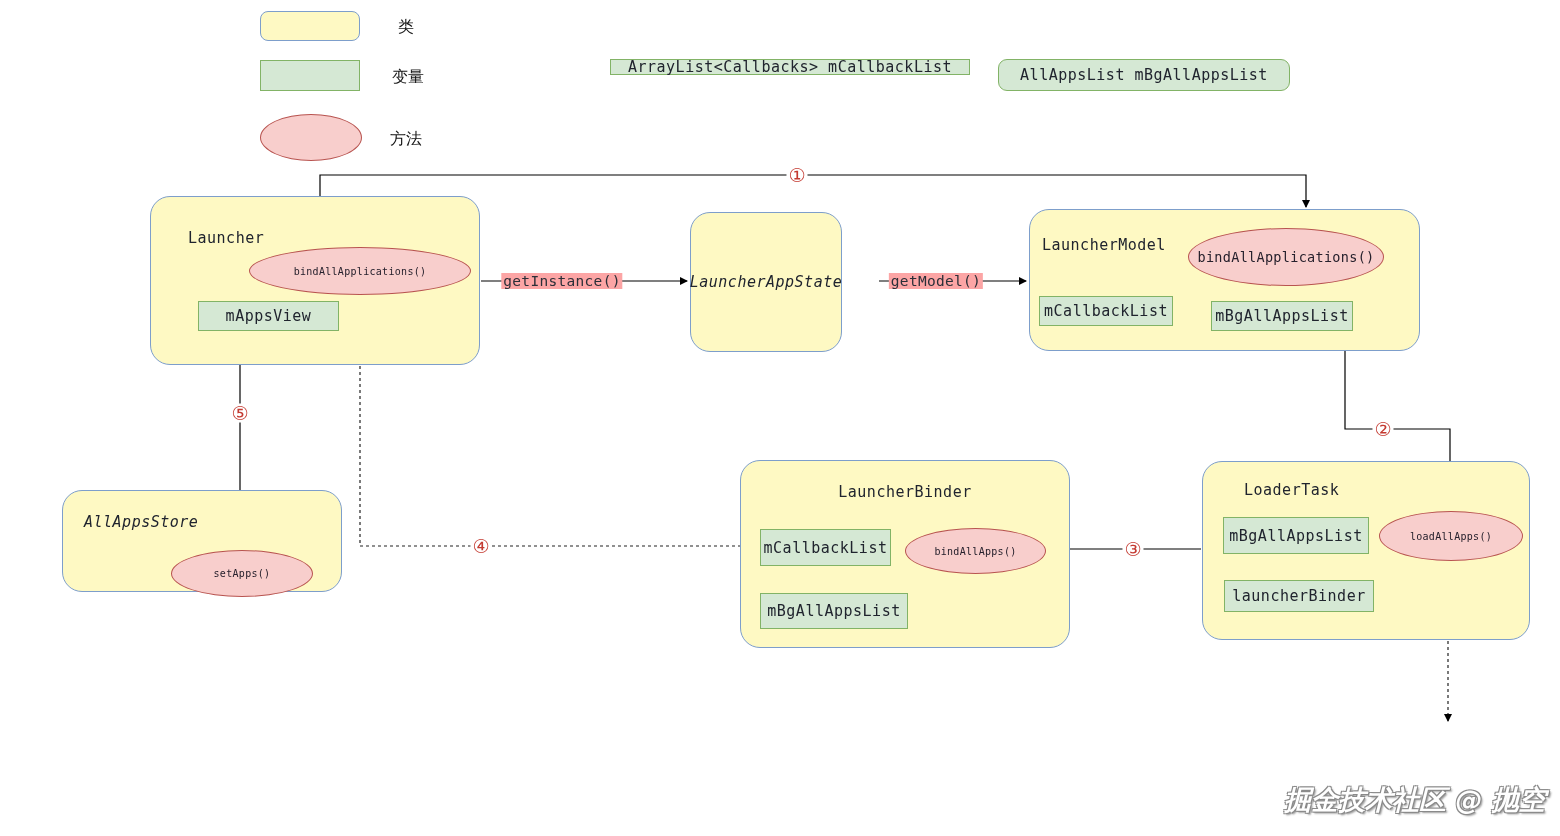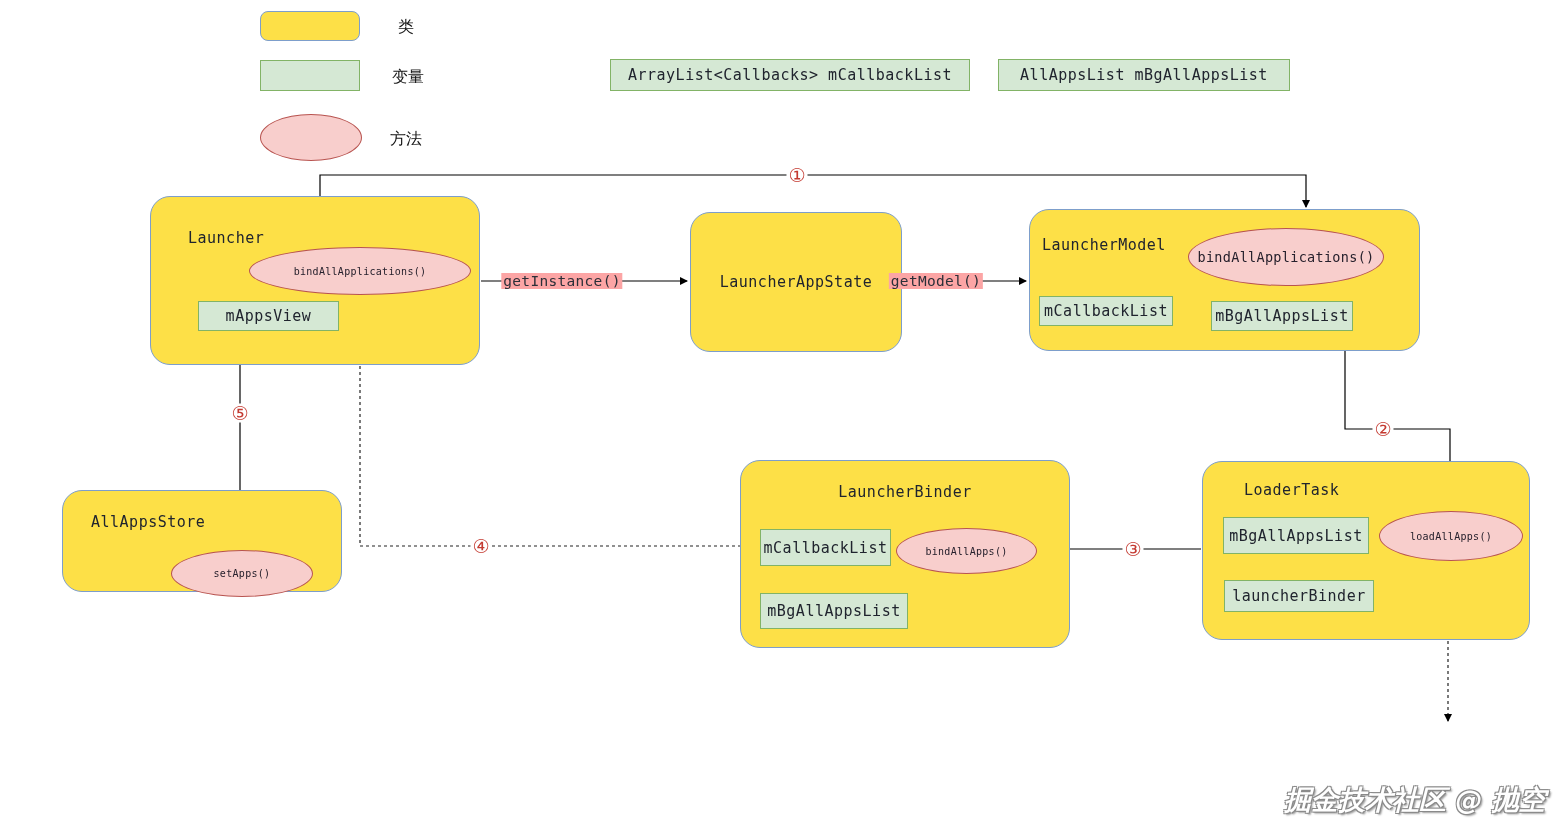--- a/index.html
+++ b/index.html
@@ -3,21 +3,21 @@
 <meta charset="utf-8">
 <style>
   html,body{margin:0;padding:0;background:#ffffff;}
   .canvas{
     position:relative;width:1560px;height:836px;background:#ffffff;overflow:hidden;
     font-family:"DejaVu Sans Mono","Liberation Mono",monospace;
   }
   svg.edges{position:absolute;left:0;top:0;width:1560px;height:836px;}
   
   .cls{
-    position:absolute;background:#fde047;border:1px solid #7d9ecb;border-radius:20px;
+    position:absolute;background:#fef9c3;border:1px solid #7d9ecb;border-radius:20px;
     box-sizing:border-box;
   }
   .cls-title{
     position:absolute;font-size:15px;color:#20242e;white-space:nowrap;letter-spacing:.5px;
   }
   .cls-title.centered{left:0;right:0;text-align:center;}
   
   .var{
     position:absolute;background:#d5e8d4;border:1px solid #82b366;box-sizing:border-box;
     display:flex;align-items:center;justify-content:center;
@@ -70,49 +70,49 @@
     <path d="M1448,641 V721" fill="none" stroke="#222" stroke-width="1.2" stroke-dasharray="3,3" marker-end="url(#arw)"></path>
   </svg>
 
   <div class="cls" style="left:260px;top:11px;width:100px;height:30px;border-radius:8px;"></div>
   <div class="legend-label" style="left:398px;top:17px;">类</div>
   <div class="var" style="left:260px;top:60px;width:100px;height:31px;"></div>
   <div class="legend-label" style="left:392px;top:67px;">变量</div>
   <div class="method" style="left:260px;top:114px;width:102px;height:47px;"></div>
   <div class="legend-label" style="left:390px;top:129px;">方法</div>
 
-  <div class="var" style="left:610px;top:59px;width:360px;height:32px;">ArrayList&lt;Callbacks&gt; mCallbackList</div>
-  <div class="var" style="left:998px;top:59px;width:292px;height:32px;">AllAppsList mBgAllAppsList</div>
+  <div class="var" style="left:610px;top:59px;width:360px;height:16px;">ArrayList&lt;Callbacks&gt; mCallbackList</div>
+  <div class="var" style="left:998px;top:59px;width:292px;height:32px;border-radius:9px;">AllAppsList mBgAllAppsList</div>
 
   <div class="cls" style="left:150px;top:196px;width:330px;height:169px;">
     <div class="cls-title" style="left:37px;top:32px;">Launcher</div>
     <div class="method" style="left:98px;top:50px;width:222px;height:48px;">bindAllApplications()</div>
     <div class="var" style="left:19px;top:104px;width:141px;height:30px;margin-left:28px;">mAppsView</div>
   </div>
 
-  <div class="cls" style="left:690px;top:212px;width:212px;height:140px;display:flex;align-items:center;justify-content:center;">
+  <div class="cls" style="left:690px;top:212px;width:152px;height:140px;display:flex;align-items:center;justify-content:center;font-style:italic;">
     <div style="font-size:15px;color:#20242e;letter-spacing:.5px;">LauncherAppState</div>
   </div>
 
   <div class="cls" style="left:1029px;top:209px;width:391px;height:142px;">
     <div class="cls-title" style="left:12px;top:26px;">LauncherModel</div>
     <div class="method small" style="left:158px;top:18px;width:196px;height:58px;">bindAllApplications()</div>
     <div class="var" style="left:9px;top:86px;width:134px;height:30px;">mCallbackList</div>
     <div class="var" style="left:181px;top:91px;width:142px;height:30px;">mBgAllAppsList</div>
   </div>
 
   <div class="cls" style="left:62px;top:490px;width:280px;height:102px;">
-    <div class="cls-title" style="left:28px;top:22px;">AllAppsStore</div>
+    <div class="cls-title" style="left:21px;top:22px;font-style:italic;">AllAppsStore</div>
     <div class="method" style="left:108px;top:59px;width:142px;height:47px;">setApps()</div>
   </div>
 
   <div class="cls" style="left:740px;top:460px;width:330px;height:188px;">
     <div class="cls-title centered" style="top:22px;">LauncherBinder</div>
     <div class="var" style="left:19px;top:68px;width:131px;height:37px;">mCallbackList</div>
-    <div class="method" style="left:155px;top:67px;width:141px;height:46px;">bindAllApps()</div>
+    <div class="method" style="left:164px;top:67px;width:141px;height:46px;">bindAllApps()</div>
     <div class="var" style="left:19px;top:132px;width:148px;height:36px;">mBgAllAppsList</div>
   </div>
 
   <div class="cls" style="left:1202px;top:461px;width:328px;height:179px;">
     <div class="cls-title" style="left:41px;top:19px;">LoaderTask</div>
     <div class="var" style="left:20px;top:55px;width:146px;height:37px;">mBgAllAppsList</div>
     <div class="method" style="left:176px;top:49px;width:144px;height:50px;">loadAllApps()</div>
     <div class="var" style="left:21px;top:118px;width:150px;height:32px;">launcherBinder</div>
   </div>
 

